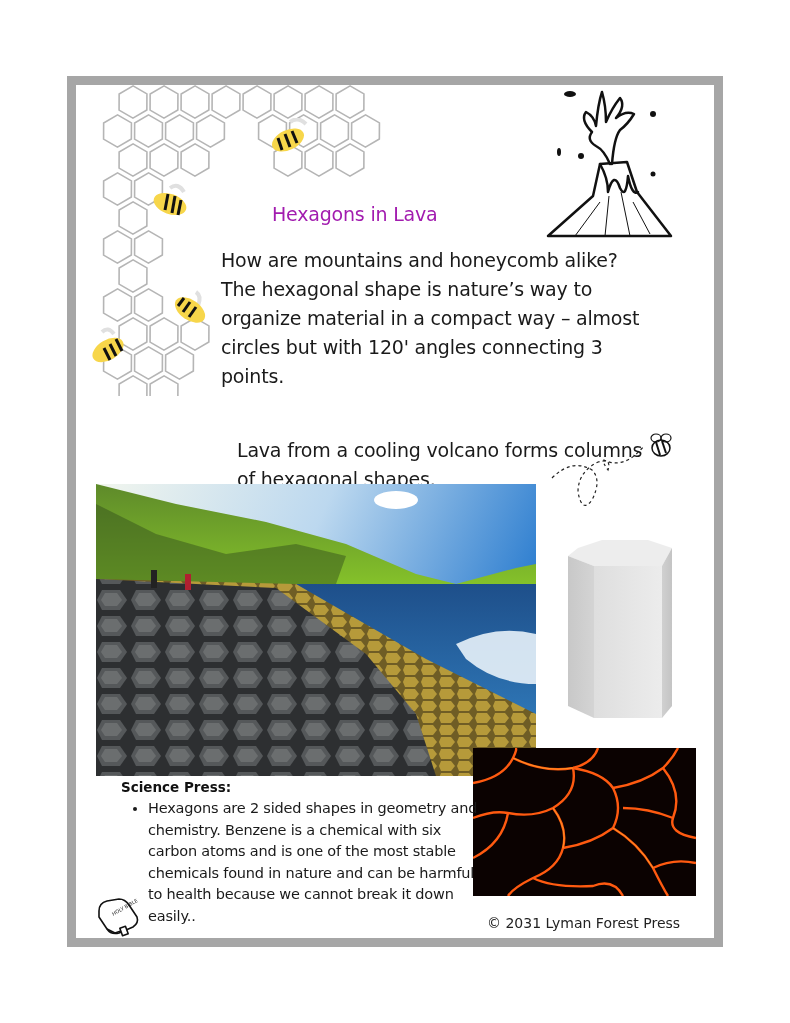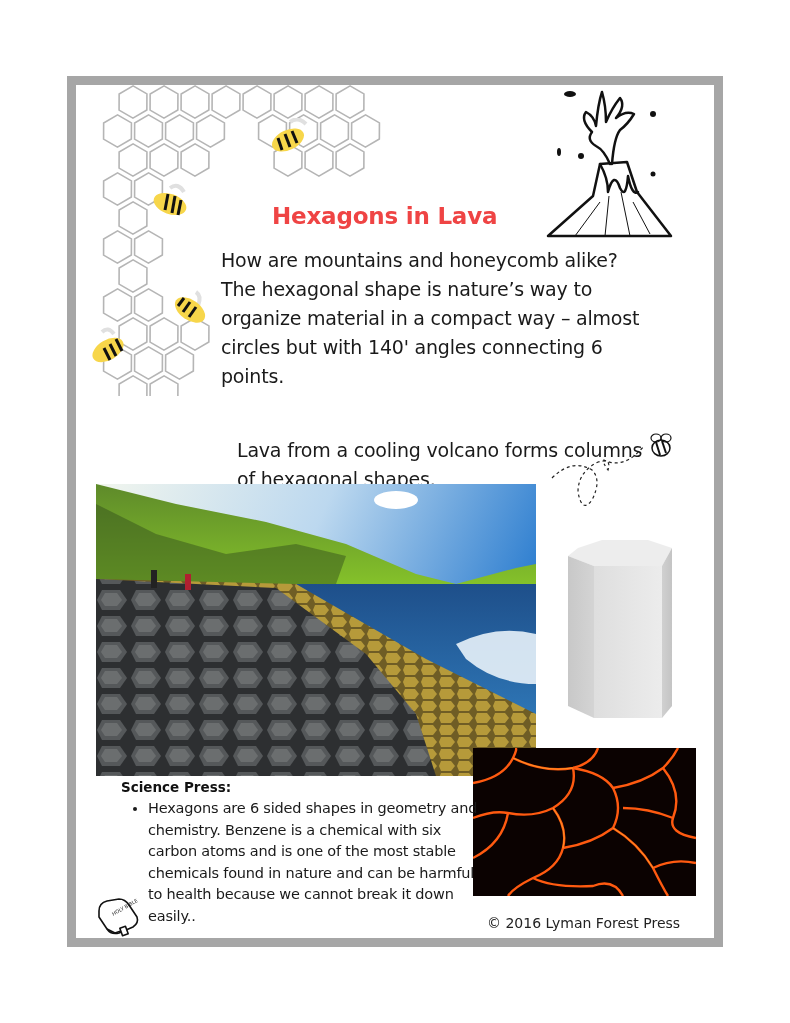--- a/index.html
+++ b/index.html
@@ -1,19 +1,19 @@
 <!DOCTYPE html>
 <html><head>
 <meta charset="utf-8">
 <style>
   html, body { margin:0; padding:0; background:#ffffff; }
   body { width:790px; height:1023px; position:relative; overflow:hidden; font-family:"DejaVu Sans", sans-serif; color:#111; }
   .frame { position:absolute; left:67px; top:76px; width:656px; height:871px; box-sizing:border-box; border:9px solid #a6a6a6; background:#fff; }
   .abs { position:absolute; }
-  .title { left:272px; top:203px; font-size:23px; font-weight:bold; letter-spacing:-0.2px; color:#ef4444; white-space:nowrap; }
+  .title { left:272px; top:203px; font-size:19px; font-weight:normal; letter-spacing:-0.2px; color:#a21caf; white-space:nowrap; }
   .body-text { left:221px; font-size:19px; line-height:29px; color:#1a1a1a; letter-spacing:-0.2px; }
   .p1 { top:246px; width:420px; }
   .p2 { top:420px; width:420px; }
   .photo { left:96px; top:484px; width:440px; height:292px; overflow:hidden; }
   .lava { left:473px; top:748px; width:223px; height:148px; overflow:hidden; background:#0b0201; }
   .science-h { left:121px; top:779px; font-size:13.5px; font-weight:bold; color:#111; }
   .science-list { left:130px; top:798px; width:340px; margin:0; padding:0 0 0 18px; font-size:14.5px; line-height:21.5px; color:#1a1a1a; letter-spacing:-0.2px; }
   .science-list li { margin:0; }
   .copyright { left:487px; top:915px; font-size:14px; color:#222; white-space:nowrap; }
 </style>
@@ -121,21 +121,21 @@
     <ellipse cx="25" cy="10" rx="6" ry="3"></ellipse>
       <circle cx="108" cy="30" r="3"></circle>
       <circle cx="36" cy="72" r="3"></circle>
       <circle cx="108" cy="90" r="2.5"></circle>
       <ellipse cx="14" cy="68" rx="2" ry="4"></ellipse>
   </g>
 </svg>
 
 <h1 class="abs title" style="margin:0">Hexagons in Lava</h1>
 
-<p class="abs body-text p1" style="margin:0">How are mountains and honeycomb alike? The hexagonal shape is nature’s way to organize material in a compact way – almost circles but with 140' angles connecting 6 points.</p>
+<p class="abs body-text p1" style="margin:0">How are mountains and honeycomb alike? The hexagonal shape is nature’s way to organize material in a compact way – almost circles but with 120' angles connecting 3 points.</p>
 <p class="abs body-text p2" style="margin:16px">Lava from a cooling volcano forms columns of hexagonal shapes.</p>
 
 <svg class="abs" style="left:548px;top:428px" width="130" height="96" viewBox="0 0 130 96">
   <path d="M4 50 q20 -20 40 -8 q10 10 0 30 q-10 14 -14 -8 q0 -20 20 -30 q14 -4 10 8 q-6 -8 -4 -10 q20 10 40 -14" fill="none" stroke="#222" stroke-width="1.2" stroke-dasharray="3 3"></path>
   <ellipse cx="113" cy="20" rx="9" ry="8" fill="#fff" stroke="#111" stroke-width="1.5"></ellipse>
   <g stroke="#111" stroke-width="2">
       <line x1="108" y1="14" x2="112" y2="27"></line>
       <line x1="114" y1="13" x2="118" y2="25"></line>
     </g>
   <ellipse cx="108" cy="10" rx="5" ry="4" fill="none" stroke="#111" stroke-width="1.2"></ellipse>
@@ -221,25 +221,25 @@
     <g fill="none" stroke="#ffb030" stroke-width="0.8" opacity="0.8">
       <path d="M40 10 Q70 25 100 20"></path>
         <path d="M140 80 Q165 95 180 120"></path>
         <path d="M80 60 Q95 80 90 100"></path>
     </g>
   </svg>
 </div>
 
 <div class="abs science-h">Science Press:</div>
 <ul class="abs science-list">
-  <li>Hexagons are 6 sided shapes in geometry and chemistry. Benzene is a chemical with six carbon atoms and is one of the most stable chemicals found in nature and can be harmful to health because we cannot break it down easily..</li>
+  <li>Hexagons are 2 sided shapes in geometry and chemistry. Benzene is a chemical with six carbon atoms and is one of the most stable chemicals found in nature and can be harmful to health because we cannot break it down easily..</li>
 </ul>
 
 <svg class="abs" style="left:95px;top:897px" width="46" height="40" viewBox="0 0 46 40">
   <g fill="#fff" stroke="#111" stroke-width="1.6" stroke-linejoin="round">
     <path d="M4 14 Q4 6 12 4 L24 2 Q30 2 34 8 L42 20 Q44 26 38 30 L24 36 Q16 38 12 32 L4 20 Z"></path>
     <path d="M12 32 L20 36 L26 34"></path>
     <rect x="26" y="30" width="6" height="8" transform="rotate(-20 29 34)"></rect>
   </g>
   <text x="18" y="18" font-size="5" font-family="DejaVu Sans, sans-serif" transform="rotate(-30 20 18)" fill="#111">HOLY BIBLE</text>
 </svg>
 
-<div class="abs copyright">©  2016 Lyman Forest Press</div>
+<div class="abs copyright">©  2031 Lyman Forest Press</div>
 
 </body></html>

